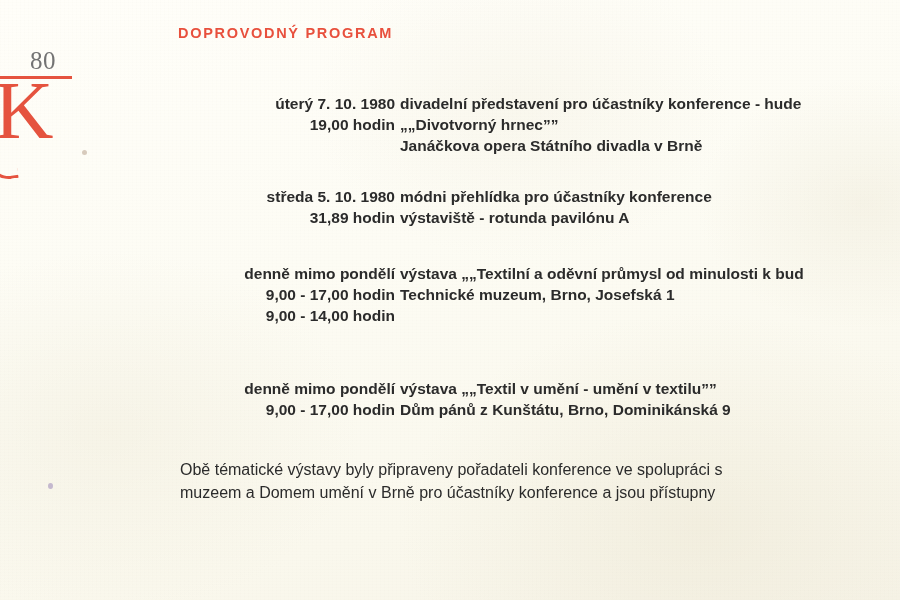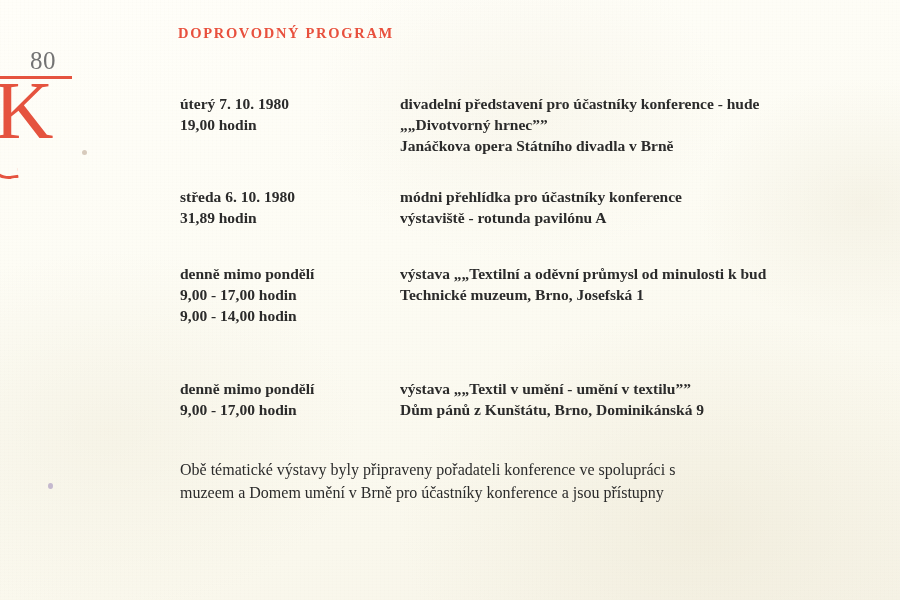--- a/index.html
+++ b/index.html
@@ -112,21 +112,20 @@
     pointer-events: none;
   }
 
   
   .content {
     position: absolute;
     left: 0;
     top: 0;
     width: 900px;
     height: 460px;
-    font-family: Liberation Serif, serif;
   }
 
   .section-heading {
     position: absolute;
     left: 178px;
     top: 25px;
     color: #e8503d;
     font-size: 14.5px;
     font-weight: bold;
     letter-spacing: 1.7px;
@@ -150,21 +149,21 @@
     position: absolute;
     left: 180px;
     top: 0;
     width: 215px;
     font-size: 15.5px;
     font-weight: bold;
     color: #2b2b2b;
     line-height: 21px;
     white-space: nowrap;
   }
-  .row-when .wline { display: block; }
+  .row-when .wline { display: block; text-align: right; }
 
   .row-what {
     position: absolute;
     left: 400px;
     top: 0;
     width: 560px;
     font-size: 15.5px;
     font-weight: bold;
     color: #2b2b2b;
     line-height: 21px;
@@ -219,21 +218,21 @@
       </div>
       <div class="row-what">
         <span class="dline">divadelní představení pro účastníky konference - hude</span>
         <span class="dline">„„Divotvorný hrnec””</span>
         <span class="dline">Janáčkova opera Státního divadla v Brně</span>
       </div>
     </div>
 
     <div class="program-row row-2">
       <div class="row-when">
-        <span class="wline">středa 6. 10. 1980</span>
+        <span class="wline">středa 5. 10. 1980</span>
         <span class="wline">31,89 hodin</span>
       </div>
       <div class="row-what">
         <span class="dline">módni přehlídka pro účastníky konference</span>
         <span class="dline">výstaviště - rotunda pavilónu A</span>
       </div>
     </div>
 
     <div class="program-row row-3">
       <div class="row-when">

